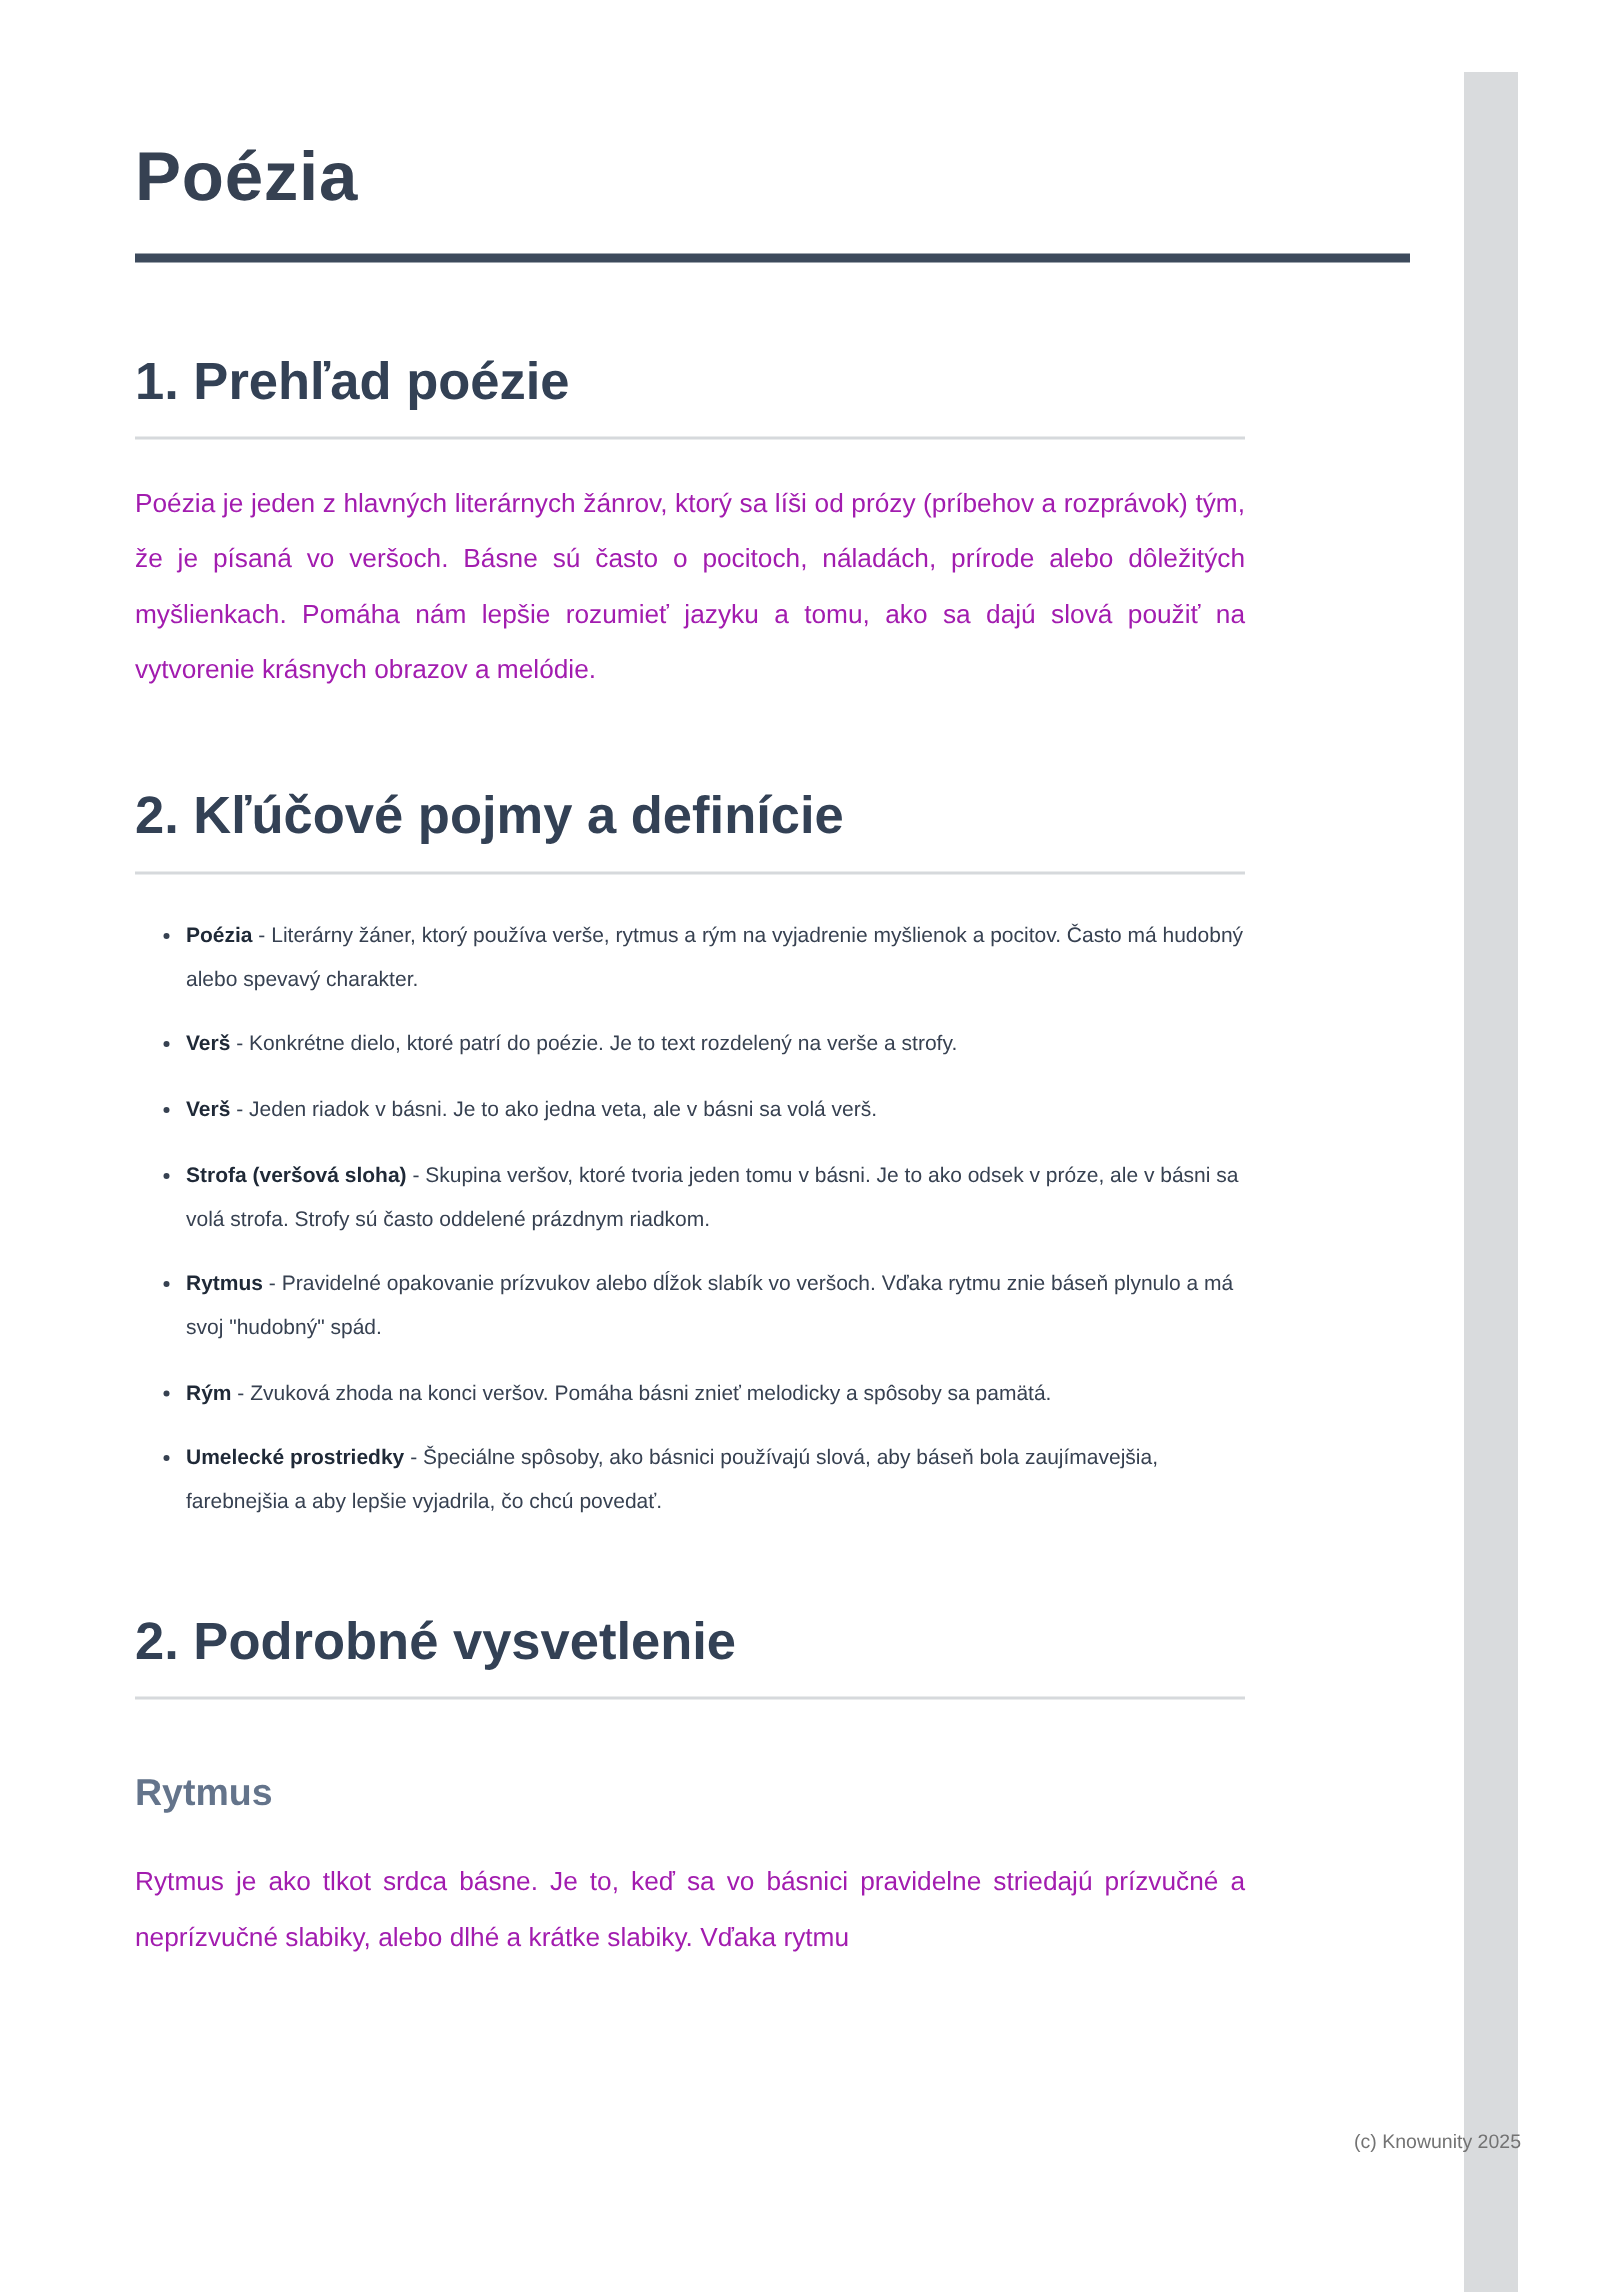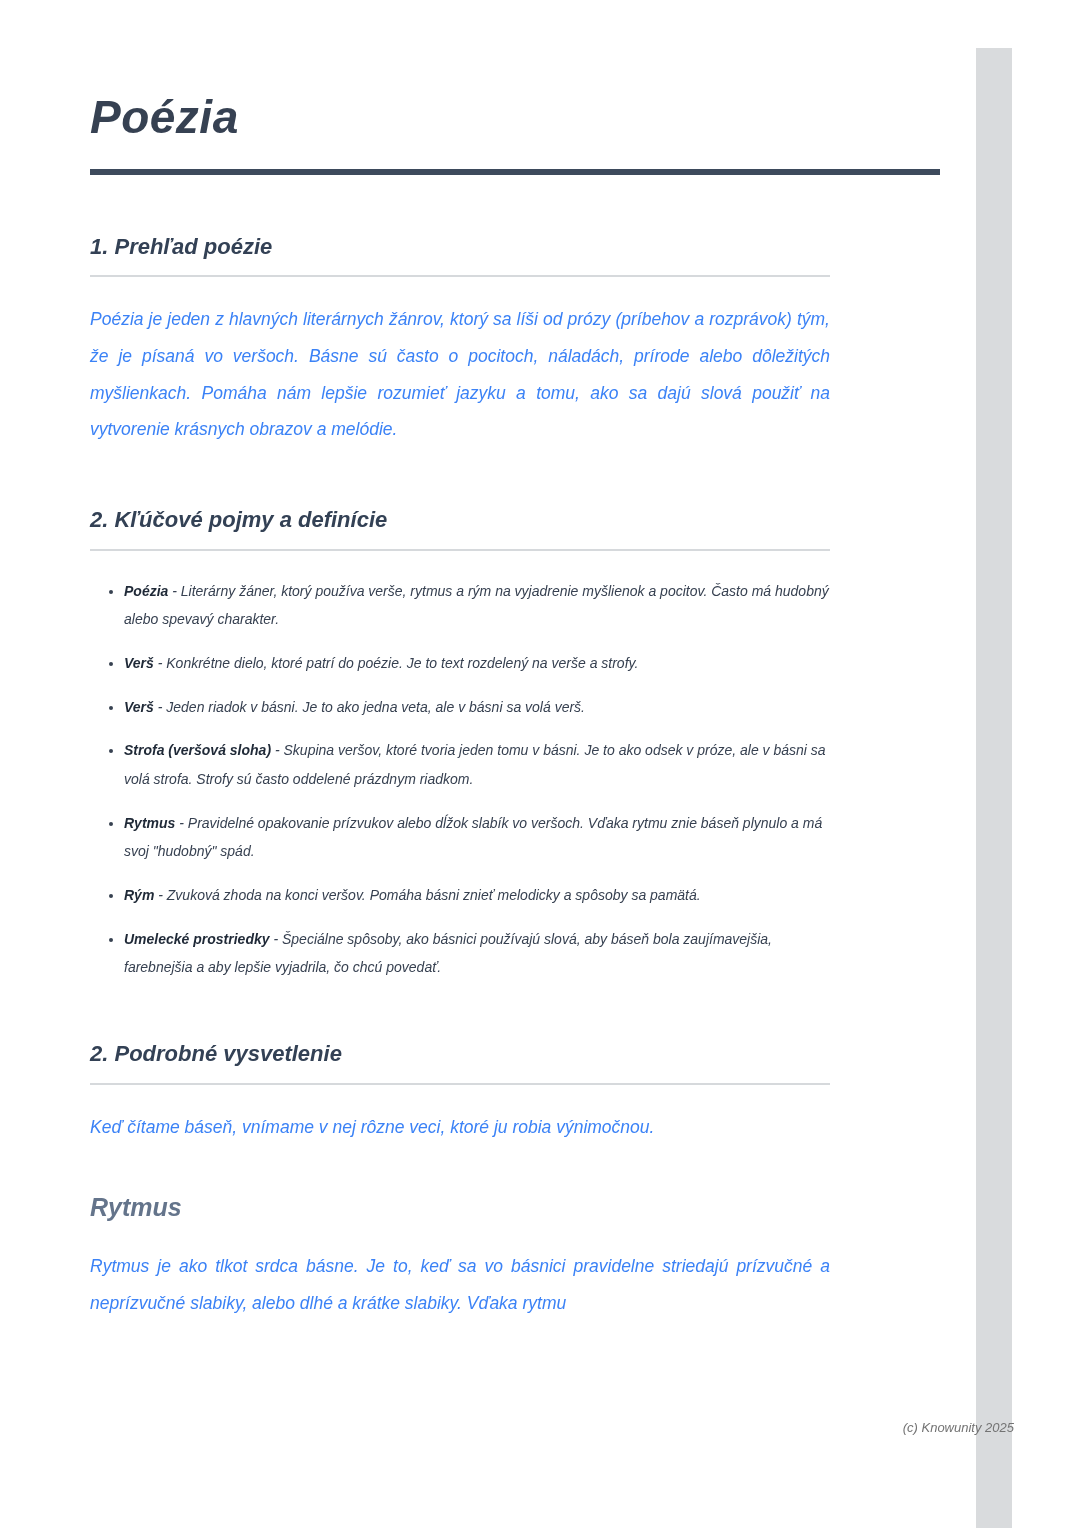--- a/index.html
+++ b/index.html
@@ -1,15 +1,15 @@
 <!DOCTYPE html>
 <html lang="sk"><head>
 <meta charset="utf-8">
 <style>
-  * { box-sizing: border-box; font-style: italic; }
+  * { box-sizing: border-box; }
   html, body {
     margin: 0;
     padding: 0;
     background: #ffffff;
     font-family: "Liberation Sans", sans-serif;
   }
   body {
     width: 1080px;
     height: 1528px;
     position: relative;
@@ -35,37 +35,37 @@
     letter-spacing: 0.5px;
   }
   .title-rule {
     margin-top: 26px;
     width: 850px;
     height: 6px;
     background: #3d4a5c;
   }
   .section-heading {
     margin: 58px 0 0 0;
-    font-size: 22px;
+    font-size: 35px;
     line-height: 1.25;
     font-weight: 700;
     color: #334155;
   }
   .section-divider {
     margin-top: 15px;
     width: 740px;
     height: 2px;
     background: #d6d9dc;
   }
   .body-text {
     margin: 24px 0 0 0;
     width: 740px;
     font-size: 17.5px;
     line-height: 2.1;
-    color: #3b82f6;
+    color: #a21caf;
   }
   .justify { text-align: justify; }
   .concept-list {
     margin: 26px 0 0 0;
     padding: 0 0 0 34px;
     width: 744px;
     list-style: disc;
   }
   .concept-list li {
     margin: 0 0 15px 0;
@@ -128,21 +128,20 @@
         <li><strong>Strofa (veršová sloha)</strong><span> - Skupina veršov, ktoré tvoria jeden tomu v básni. Je to ako odsek v próze, ale v básni sa volá strofa. Strofy sú často oddelené prázdnym riadkom.</span></li>
         <li><strong>Rytmus</strong><span> - Pravidelné opakovanie prízvukov alebo dĺžok slabík vo veršoch. Vďaka rytmu znie báseň plynulo a má svoj "hudobný" spád.</span></li>
         <li><strong>Rým</strong><span> - Zvuková zhoda na konci veršov. Pomáha básni znieť melodicky a spôsoby sa pamätá.</span></li>
         <li><strong>Umelecké prostriedky</strong><span> - Špeciálne spôsoby, ako básnici používajú slová, aby báseň bola zaujímavejšia, farebnejšia a aby lepšie vyjadrila, čo chcú povedať.</span></li>
       </ul>
     </section>
 
     <section>
       <h2 class="section-heading">2. Podrobné vysvetlenie</h2>
       <div class="section-divider"></div>
-      <p class="body-text">Keď čítame báseň, vnímame v nej rôzne veci, ktoré ju robia výnimočnou.</p>
       <h3 class="subheading">Rytmus</h3>
       <p class="body-text justify">Rytmus je ako tlkot srdca básne. Je to, keď sa vo básnici pravidelne striedajú prízvučné a neprízvučné slabiky, alebo dlhé a krátke slabiky. Vďaka rytmu</p>
     </section>
 
   </div>
 
   <div class="scrollbar-track"></div>
   <div class="footer">(c) Knowunity 2025</div>
 </div>
 

